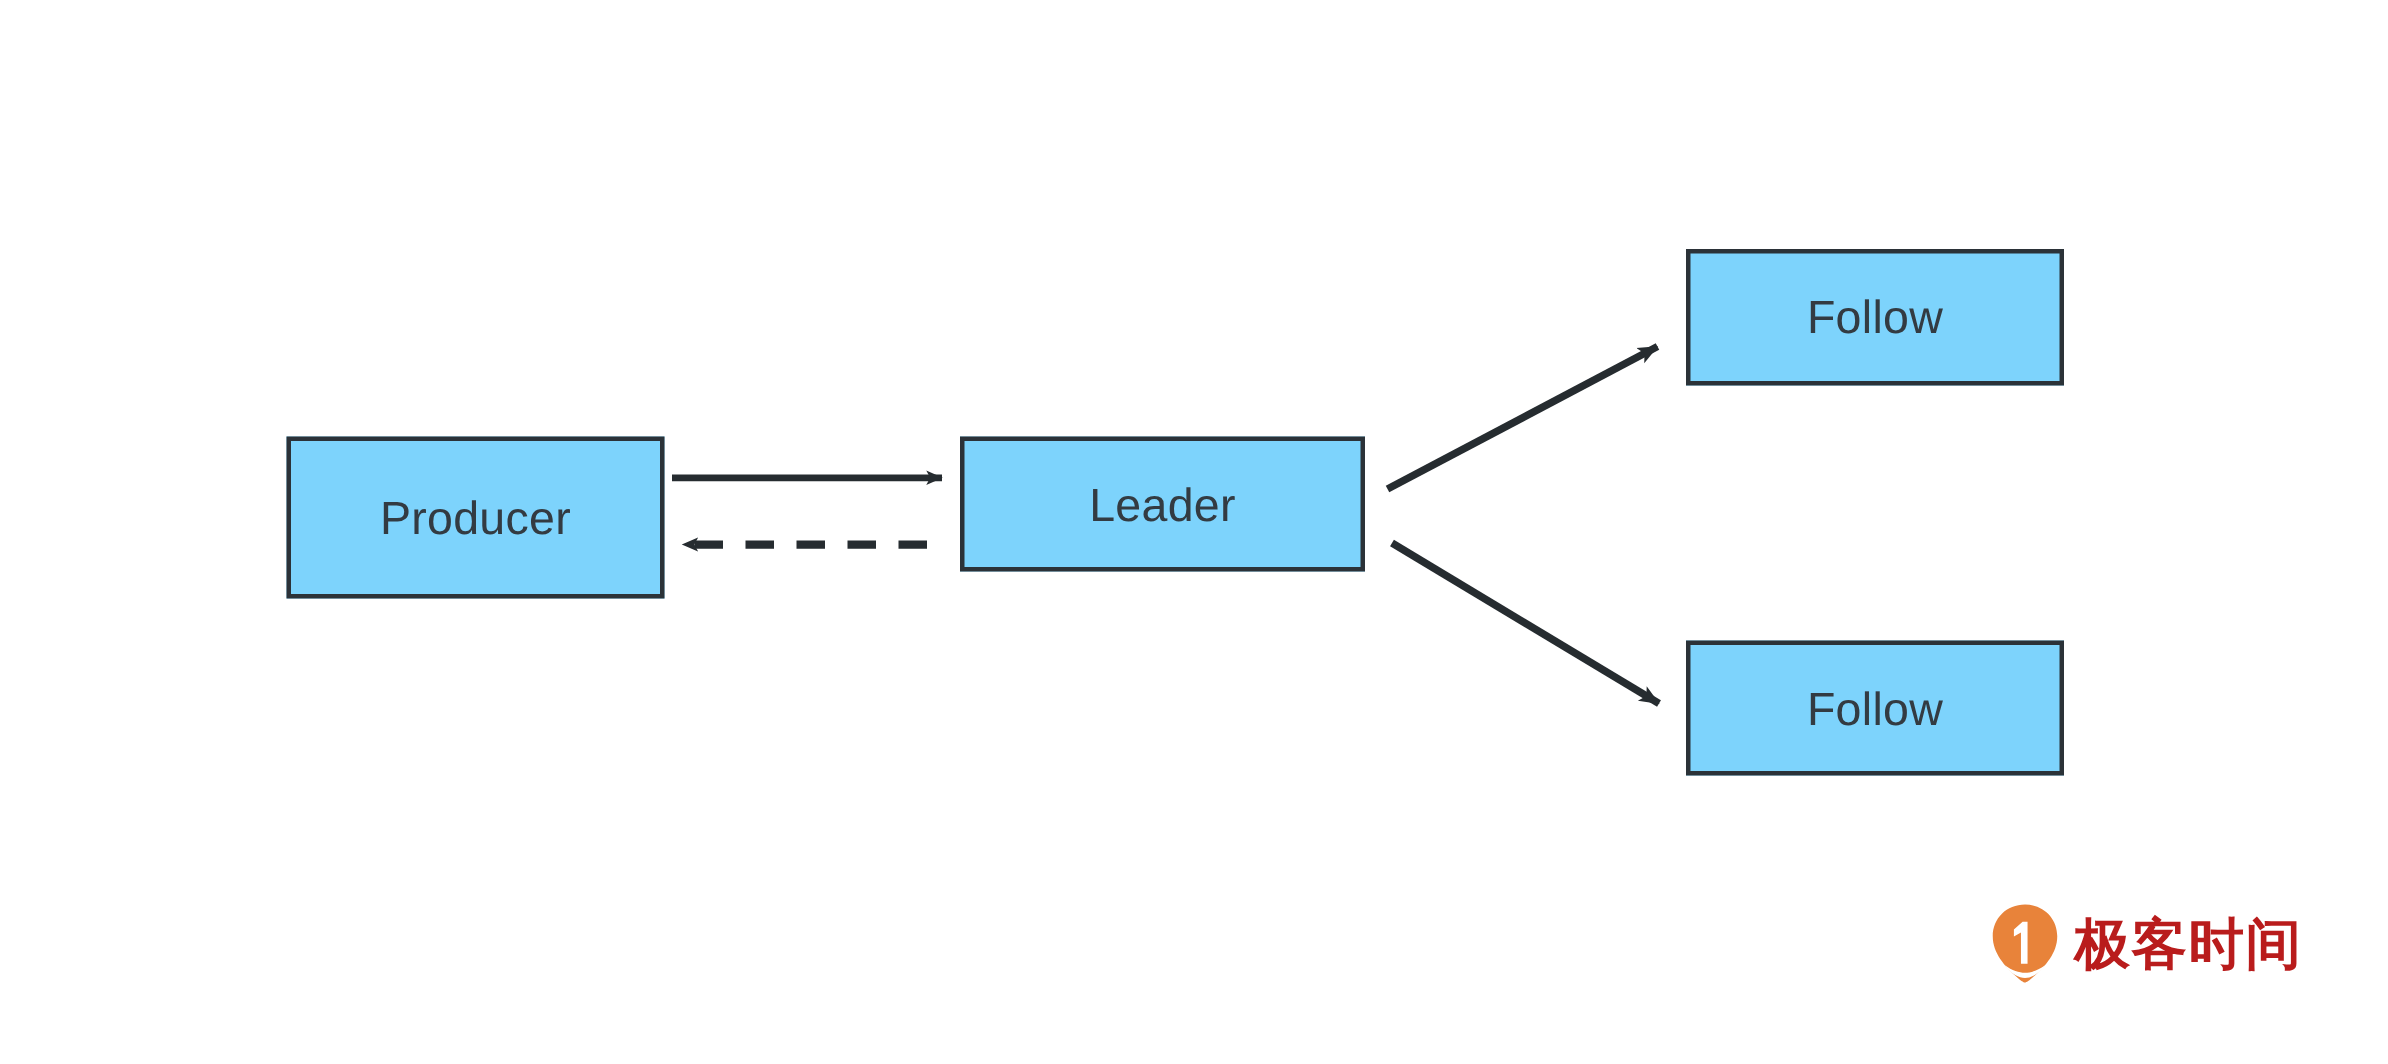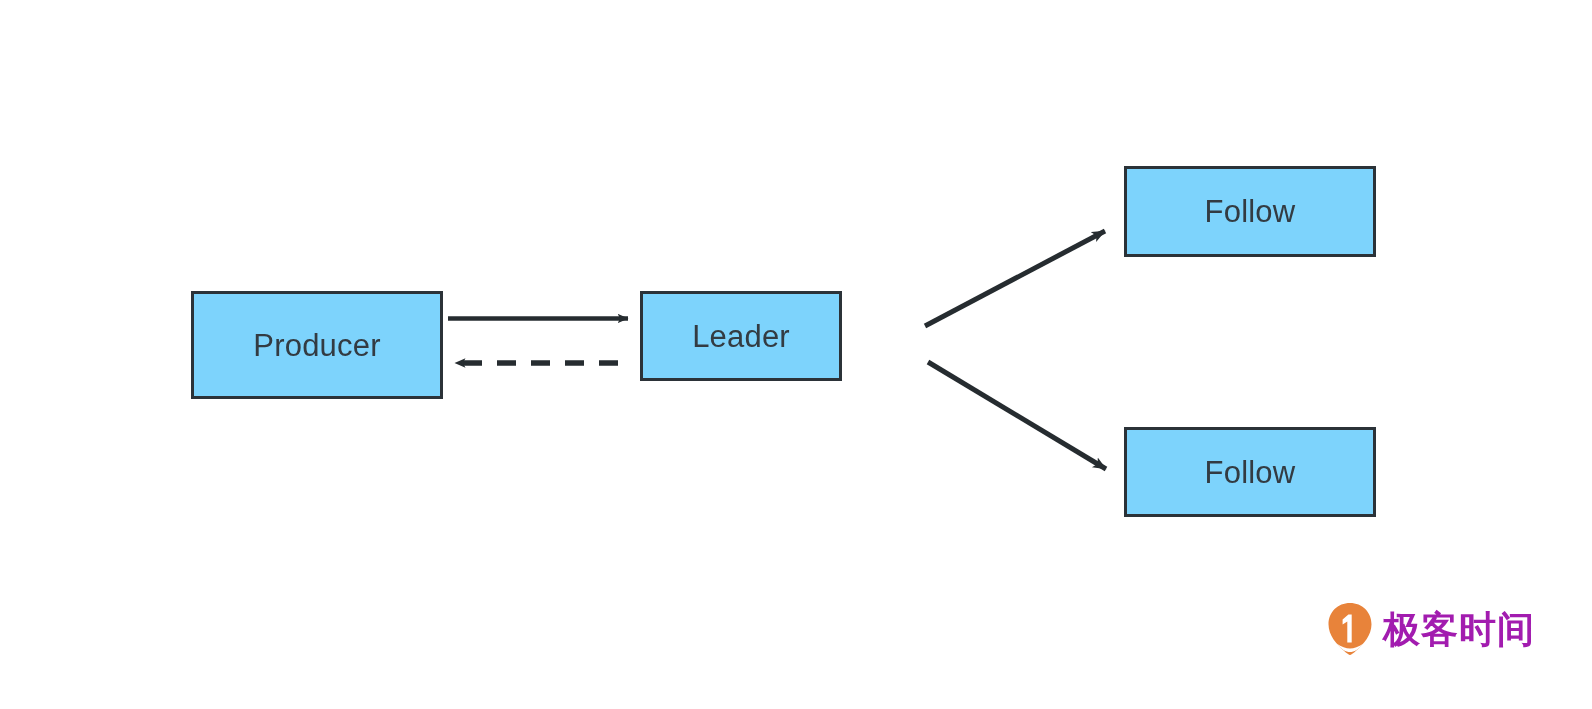--- a/index.html
+++ b/index.html
@@ -29,21 +29,21 @@
   .node-label {
     font-family: "Liberation Sans", sans-serif;
     font-size: 31px;
     font-weight: 400;
     color: #333b42;
     letter-spacing: 0.2px;
     line-height: 1;
     user-select: none;
   }
   #node-producer { left: 172px; top: 291px; width: 252px; height: 108px; margin-left: 19px; }
-  #node-leader   { left: 640px; top: 291px; width: 202px; height: 90px; }
+  #node-leader   { left: 640px; top: 291px; width: 270px; height: 90px; }
   #node-follow-1 { left: 1124px; top: 166px; width: 252px; height: 91px; }
   #node-follow-2 { left: 1124px; top: 427px; width: 252px; height: 90px; }
 
   #edge-layer {
     position: absolute;
     left: 0;
     top: 0;
     width: 1592px;
     height: 709px;
     pointer-events: none;
@@ -62,21 +62,21 @@
   }
   #brand-mark {
     width: 46px;
     height: 54px;
     flex: 0 0 auto;
   }
   #brand-text {
     font-family: "DejaVu Sans", "Liberation Sans", sans-serif;
     font-size: 37px;
     font-weight: 700;
-    color: #a21caf;
+    color: #b91c1c;
     letter-spacing: 1px;
     line-height: 1;
     white-space: nowrap;
   }
 </style>
 </head>
 <body>
 
 <div id="canvas">
 

